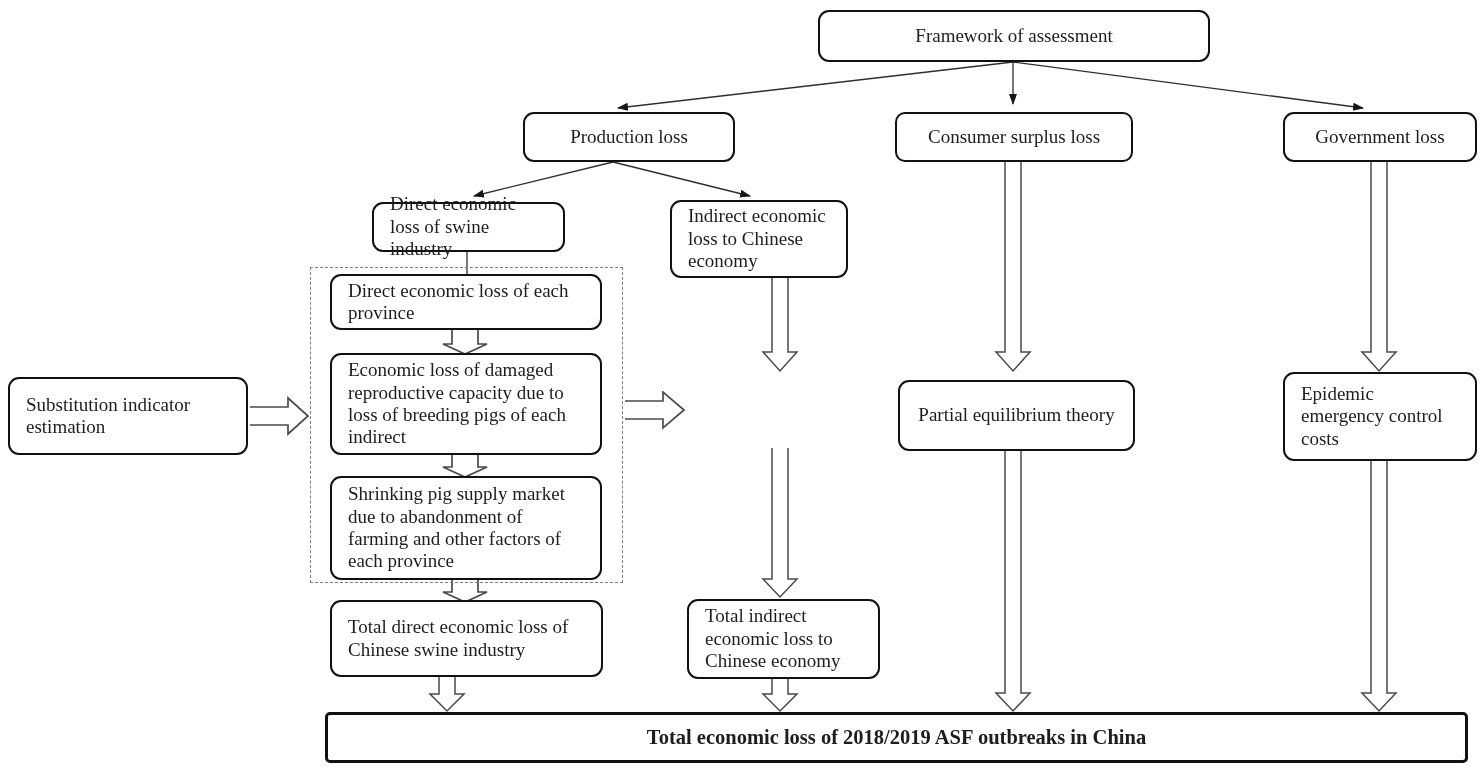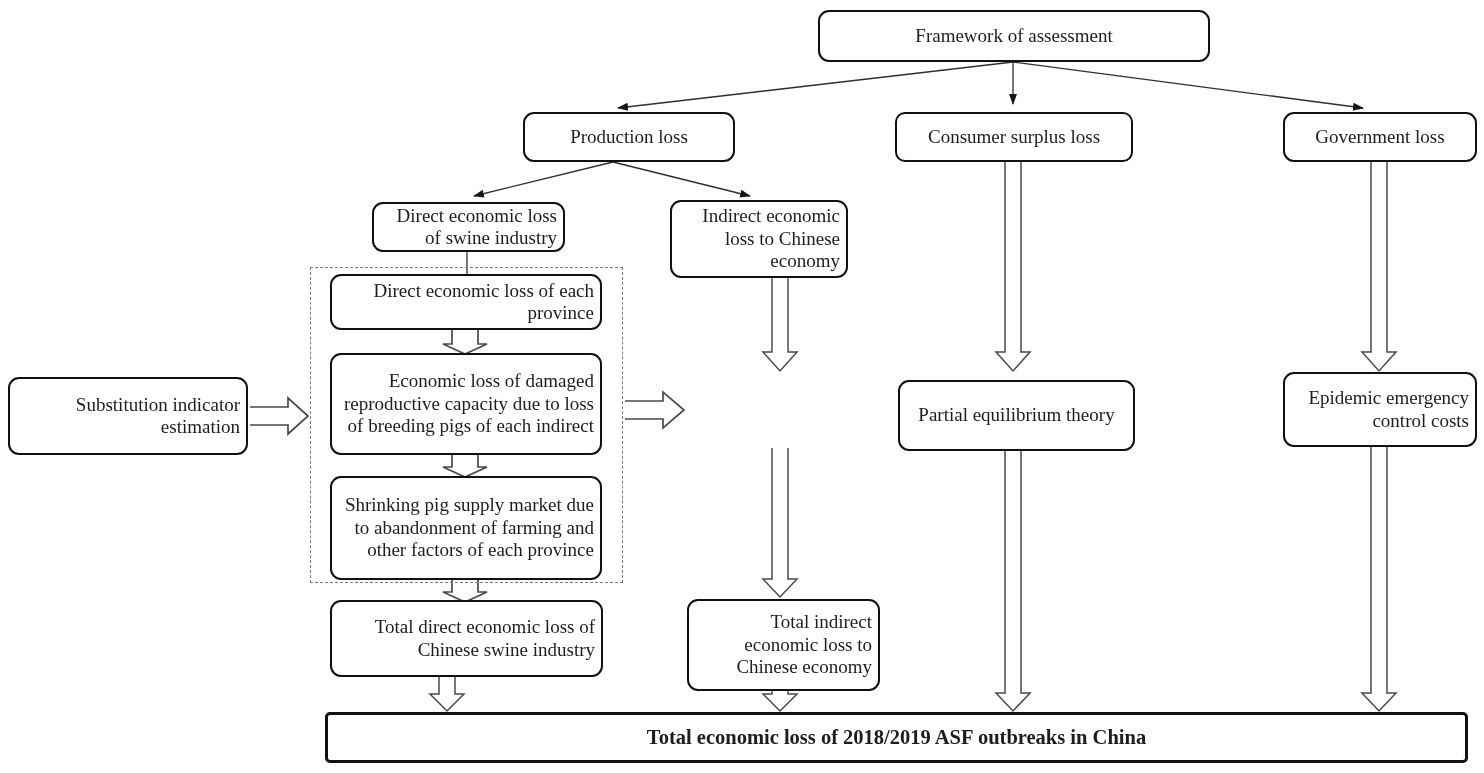--- a/index.html
+++ b/index.html
@@ -12,23 +12,23 @@
     overflow:hidden;
   }
   #connector-layer{position:absolute;left:0;top:0;z-index:1;}
   .node{
     position:absolute;z-index:2;
     box-sizing:border-box;
     background:#ffffff;
     border:2.6px solid #111111;
     border-radius:11px;
     display:flex;align-items:center;justify-content:center;
-    text-align:right;
+    text-align:left;
     font-size:19px;line-height:1.18;
-    padding:2px 6px;
+    padding:2px 16px;
   }
   .dashed-group{
     position:absolute;z-index:1;
     box-sizing:border-box;
     border:1.6px dashed #7d7d7d;
     background:transparent;
   }
   .bottom-bar{
     font-weight:bold;
     font-size:20.5px;
@@ -94,19 +94,19 @@
 
   <div class="node" style="left:330px;top:353px;width:272px;height:102px;">Economic loss of damaged reproductive capacity due to loss of breeding pigs of each indirect</div>
 
   <div class="node" style="left:330px;top:476px;width:272px;height:104px;">Shrinking pig supply market due to abandonment of farming and other factors of each province</div>
 
   <div class="node" style="left:330px;top:600px;width:273px;height:77px;">Total direct economic loss of Chinese swine industry</div>
 
 
   <div class="node" style="left:898px;top:372px;width:237px;height:71px;margin-top:8px;">Partial equilibrium theory</div>
 
-  <div class="node" style="left:1283px;top:372px;width:194px;height:75px;">Epidemic emergency control costs</div>
+  <div class="node" style="left:1283px;top:372px;width:194px;height:89px;">Epidemic emergency control costs</div>
 
-  <div class="node" style="left:687px;top:599px;width:193px;height:92px;">Total indirect economic loss to Chinese economy</div>
+  <div class="node" style="left:687px;top:599px;width:193px;height:80px;">Total indirect economic loss to Chinese economy</div>
 
   <div class="node bottom-bar" style="left:325px;top:712px;width:1143px;height:51px;">Total economic loss of 2018/2019 ASF outbreaks in China</div>
 
 </div>
 
 </body></html>

